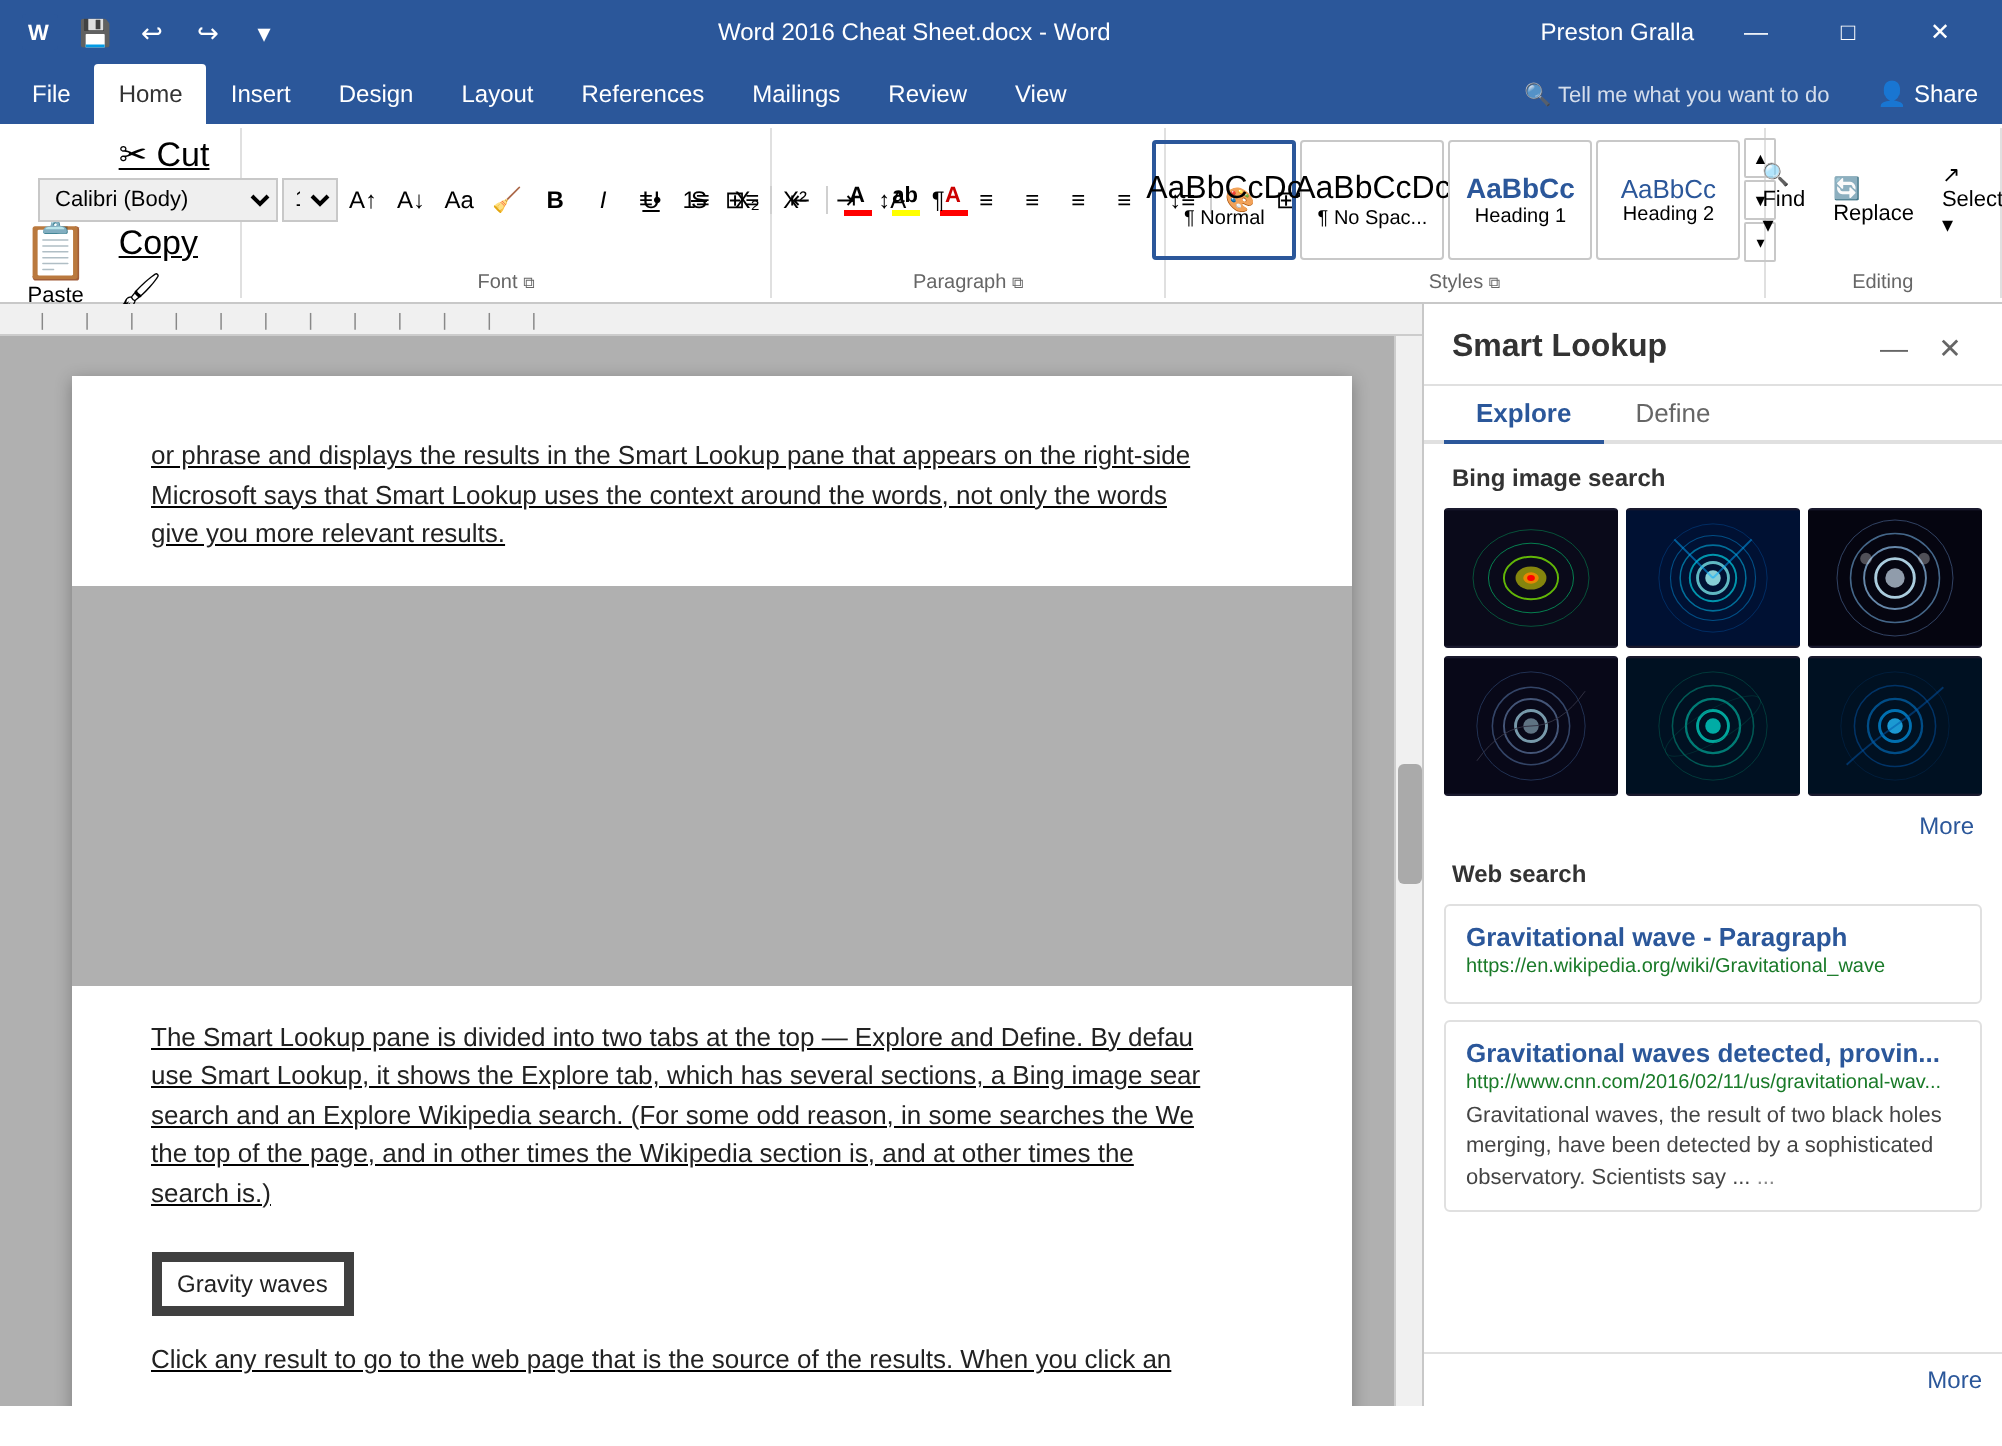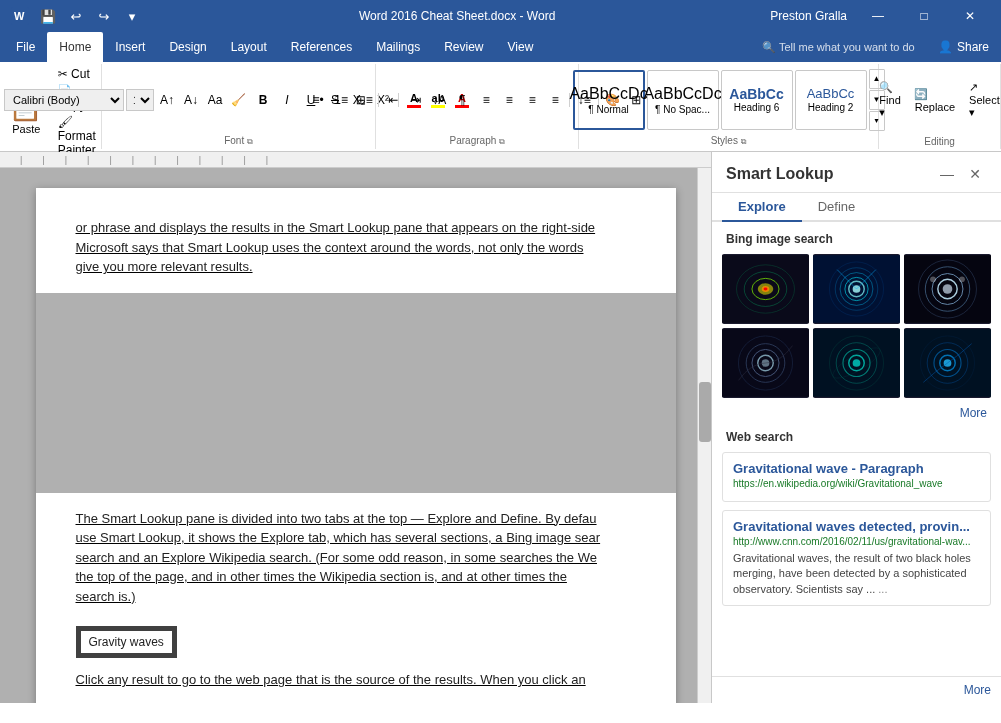--- a/index.html
+++ b/index.html
@@ -81,22 +81,23 @@
       cursor: pointer;
       border-radius: 2px;
     }
     .clipboard-sub { display: flex; flex-direction: column; gap: 1px; }
     .small-btn {
       display: flex;
       align-items: center;
       padding: 1px 4px;
       cursor: pointer;
       border-radius: 2px;
-      font-size: 12px;
+      font-size: 17px;
       gap: 2px;
+      text-decoration: underline;
     }
 
     
     .font-group { min-width: 200px; }
     .font-row1, .font-row2 { display: flex; align-items: center; gap: 2px; }
     .font-select {
       border: 1px solid #c8c8c8;
       padding: 1px 4px;
       font-size: 11px;
       width: 120px;
@@ -419,21 +420,21 @@
         <div class="style-box active">
           <div class="style-box-preview">AaBbCcDc</div>
           <div>¶ Normal</div>
         </div>
         <div class="style-box">
           <div class="style-box-preview">AaBbCcDc</div>
           <div>¶ No Spac...</div>
         </div>
         <div class="style-box">
           <div class="style-box-preview" style="font-size:14px; color:#2b579a; font-weight:bold;">AaBbCc</div>
-          <div>Heading 6</div>
+          <div>Heading 1</div>
         </div>
         <div class="style-box">
           <div class="style-box-preview" style="font-size:13px; color:#2b579a;">AaBbCc</div>
           <div>Heading 2</div>
         </div>
         <div class="style-scroll">
           <div class="style-scroll-btn">▲</div>
           <div class="style-scroll-btn">▼</div>
           <div class="style-scroll-btn">▾</div>
         </div>

